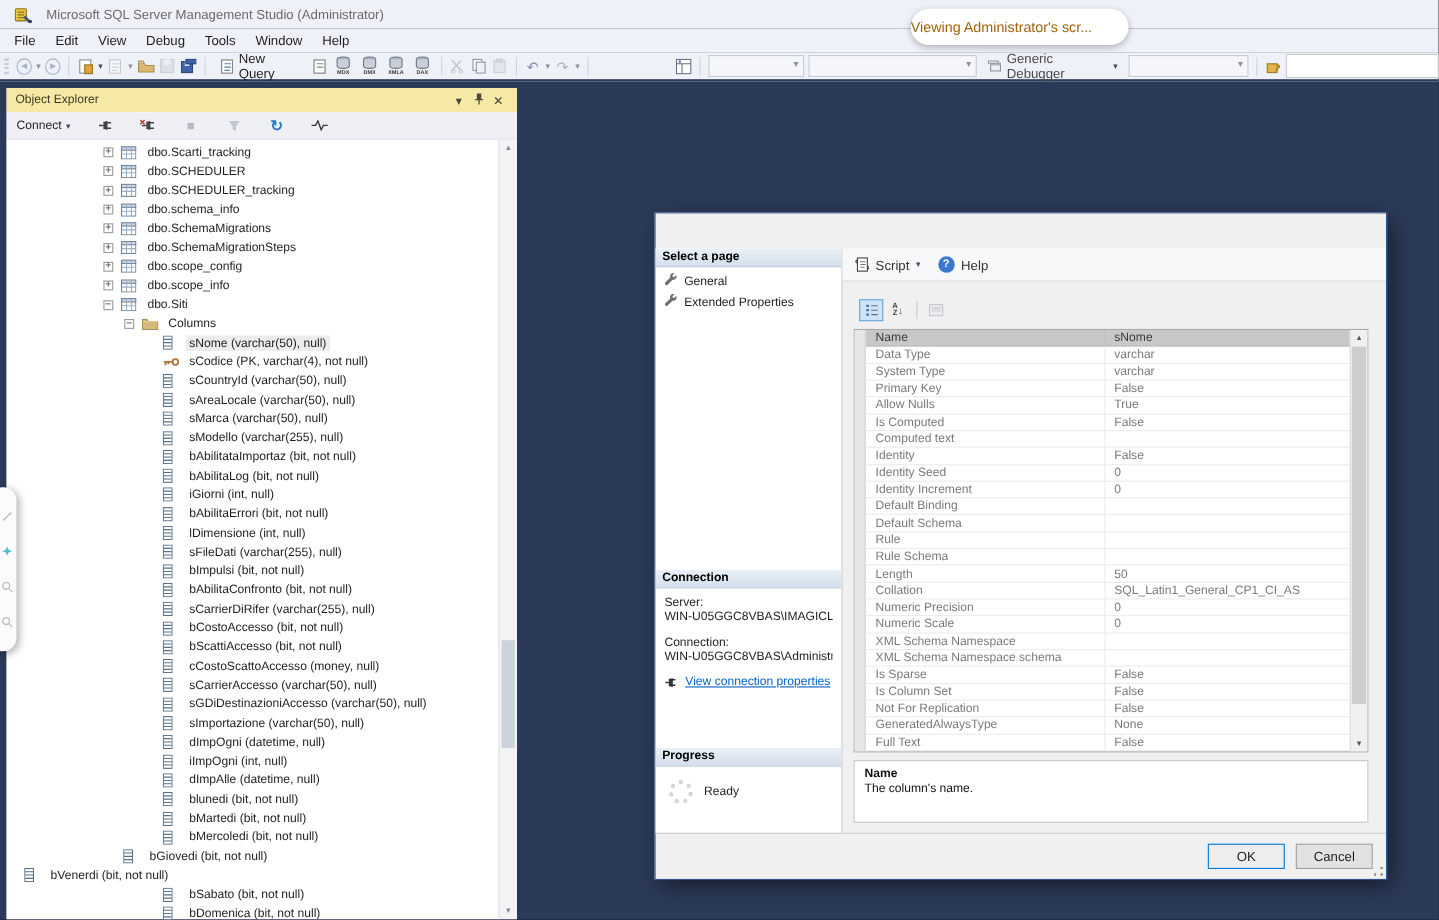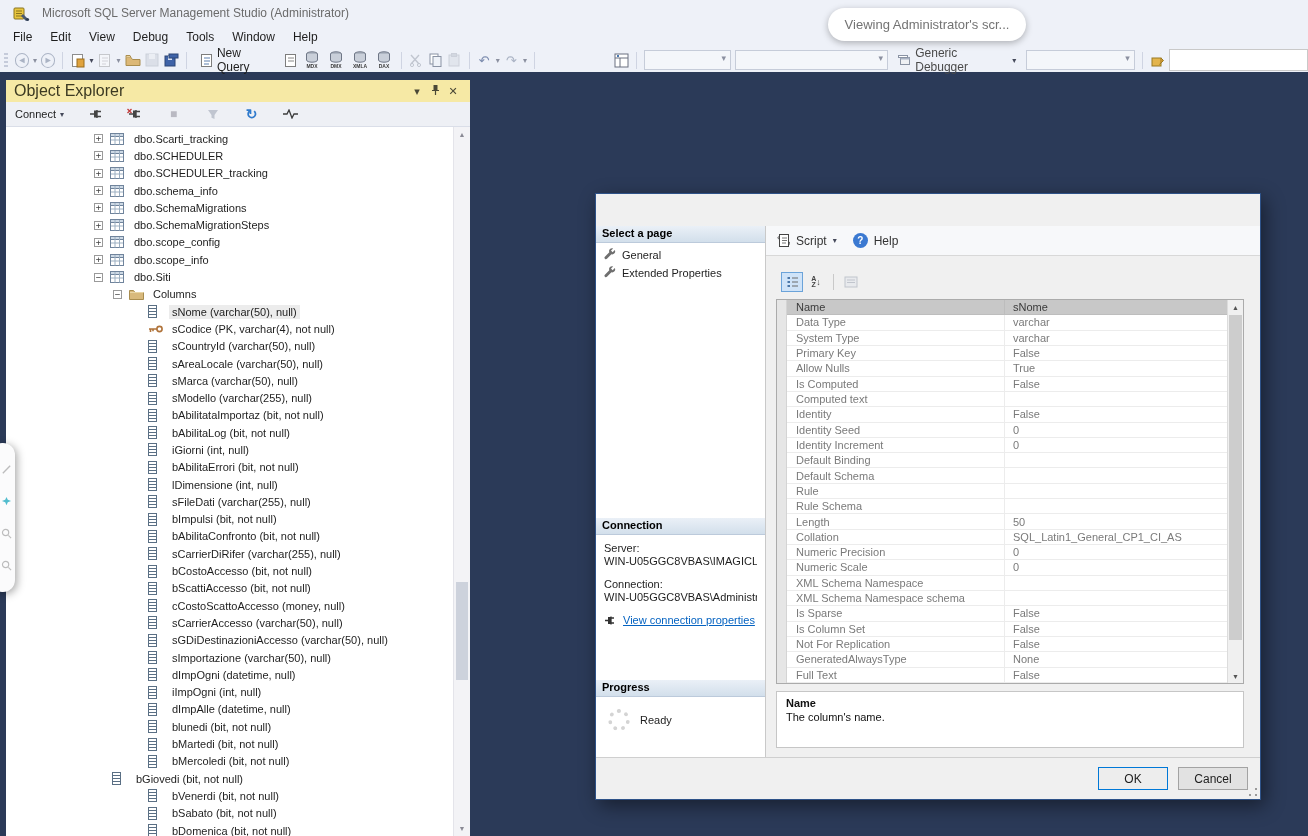--- a/index.html
+++ b/index.html
@@ -3,43 +3,43 @@
 <meta charset="utf-8">
 <style>
   html,body{margin:0;padding:0;background:#1c2740;}
   #root{position:relative;width:1308px;height:836px;background:#2b3a58;overflow:hidden;
         font-family:"Liberation Sans",sans-serif;-webkit-font-smoothing:antialiased;}
   
   .titlebar{position:absolute;left:0;top:0;width:100%;height:26px;background:#eef1f8;display:flex;align-items:center;}
   .app-icon{width:17px;height:17px;margin-left:13px;}
   .title-text{margin-left:12px;font-size:12px;color:#6b6b6b;}
   .pill{position:absolute;left:828px;top:8px;width:198px;height:33px;border-radius:17px;background:#fff;
-        box-shadow:0 2px 7px rgba(0,0,0,.28);display:flex;align-items:center;justify-content:center;
-        font-size:13px;color:#737373;z-index:50;}
+        box-shadow:0 2px 7px rgba(0,0,0,.28);display:flex;align-items:center;justify-content:flex-start;
+        font-size:13px;color:#a16207;z-index:50;}
   .menubar{position:absolute;left:0;top:26px;width:100%;height:22px;background:#eef1f8;display:flex;align-items:center;padding-left:4px;box-sizing:border-box;}
   .menu-item{padding:2px 9px;font-size:12px;color:#1e1e1e;}
   .toolbar{position:absolute;left:0;top:48px;width:100%;height:26px;background:#eef1f8;border-bottom:2px solid #2b3a58;
            display:flex;align-items:center;padding-left:4px;box-sizing:border-box;gap:4px;}
   .grip{width:4px;height:15px;background:repeating-linear-gradient(#c5cbda 0 2px,transparent 2px 4px);margin-right:3px;}
   .tsep{width:1px;height:17px;background:#cfd4e2;margin:0 3px;}
   .navc{width:15px;height:15px;border:1.5px solid #aab3c4;border-radius:50%;color:#aab3c4;font-size:9px;line-height:13px;text-align:center;box-sizing:border-box;}
   .caret{font-size:8px;color:#8b90a0;}
   .caret.dk{color:#45495a;}
   .ticon{width:16px;height:16px;display:flex;align-items:center;justify-content:center;}
   .nq{display:flex;align-items:center;gap:5px;padding:0 6px;font-size:12px;color:#1e1e1e;}
   .qicon{width:19px;height:18px;display:flex;flex-direction:column;align-items:center;justify-content:center;}
   .qicon .ql{font-size:5px;font-weight:bold;color:#3a3a3a;line-height:5px;}
   .combo{height:20px;background:#f4f6fa;border:1px solid #c6ccd9;box-sizing:border-box;position:relative;}
   .combo:after{content:"▾";position:absolute;right:4px;top:2px;font-size:9px;color:#8b90a0;}
   .dbg{display:flex;align-items:center;gap:5px;padding:0 6px;font-size:12px;color:#4a4a4a;}
   .searchbox{margin-left:auto;margin-right:0;width:139px;height:22px;background:#fff;border:1px solid #c9c9c9;box-sizing:border-box;font-size:12px;padding:0 5px;}
   
   .oe{position:absolute;left:6px;top:80px;width:464px;bottom:0;background:#fff;z-index:5;}
   .oe-title{height:22px;background:#f6e9a5;display:flex;align-items:center;padding:0 8px;box-sizing:border-box;}
-  .oe-title .t{flex:1;font-size:16px;color:#3c3a22;}
+  .oe-title .t{flex:1;font-size:11px;color:#3c3a22;}
   .oe-tbtn{width:18px;text-align:center;font-size:11px;color:#4a4836;}
   .oe-toolbar{height:25px;background:#eef0f5;border-bottom:1px solid #dadee8;display:flex;align-items:center;padding:0 9px;gap:24px;box-sizing:border-box;}
   .oe-connect{font-size:11px;color:#1e1e1e;display:flex;align-items:center;gap:4px;}
   .oe-ic{width:15px;height:14px;display:flex;align-items:center;justify-content:center;font-size:12px;}
   .oe-tree{position:absolute;left:0;top:47px;right:16px;bottom:0;overflow:hidden;background:#fff;padding-top:3px;}
   .trow{height:17.3px;display:flex;align-items:center;box-sizing:border-box;font-size:11px;color:#1e1e1e;white-space:nowrap;}
   .exp{width:9px;height:9px;border:1px solid #9a9a9a;background:#fff;font-size:9px;line-height:7px;text-align:center;color:#444;box-sizing:border-box;margin-right:7px;flex:none;font-family:"DejaVu Sans Mono",monospace;}
   .expspace{width:16px;flex:none;}
   .tico{width:16px;margin-right:5px;display:flex;align-items:center;flex:none;}
   .tlabel{padding:1px 3px;}
@@ -717,21 +717,21 @@
         <div class="trow" style="padding-left: 90px;">
           <span class="expspace"></span>
           <span class="tico">
             <svg width="9" height="13">
               <rect x="0.5" y="0.5" width="8" height="12" fill="#fff" stroke="#5a6f84"></rect>
               <path d="M1 3.5h7M1 6.5h7M1 9.5h7" stroke="#5a6f84"></path>
             </svg>
           </span>
           <span class="tlabel">bGiovedi (bit, not null)</span>
         </div>
-        <div class="trow" style="padding-left: 126px;">
+        <div class="trow" style="">
           <span class="expspace"></span>
           <span class="tico">
             <svg width="9" height="13">
               <rect x="0.5" y="0.5" width="8" height="12" fill="#fff" stroke="#5a6f84"></rect>
               <path d="M1 3.5h7M1 6.5h7M1 9.5h7" stroke="#5a6f84"></path>
             </svg>
           </span>
           <span class="tlabel">bVenerdi (bit, not null)</span>
         </div>
         <div class="trow" style="padding-left: 126px;">

